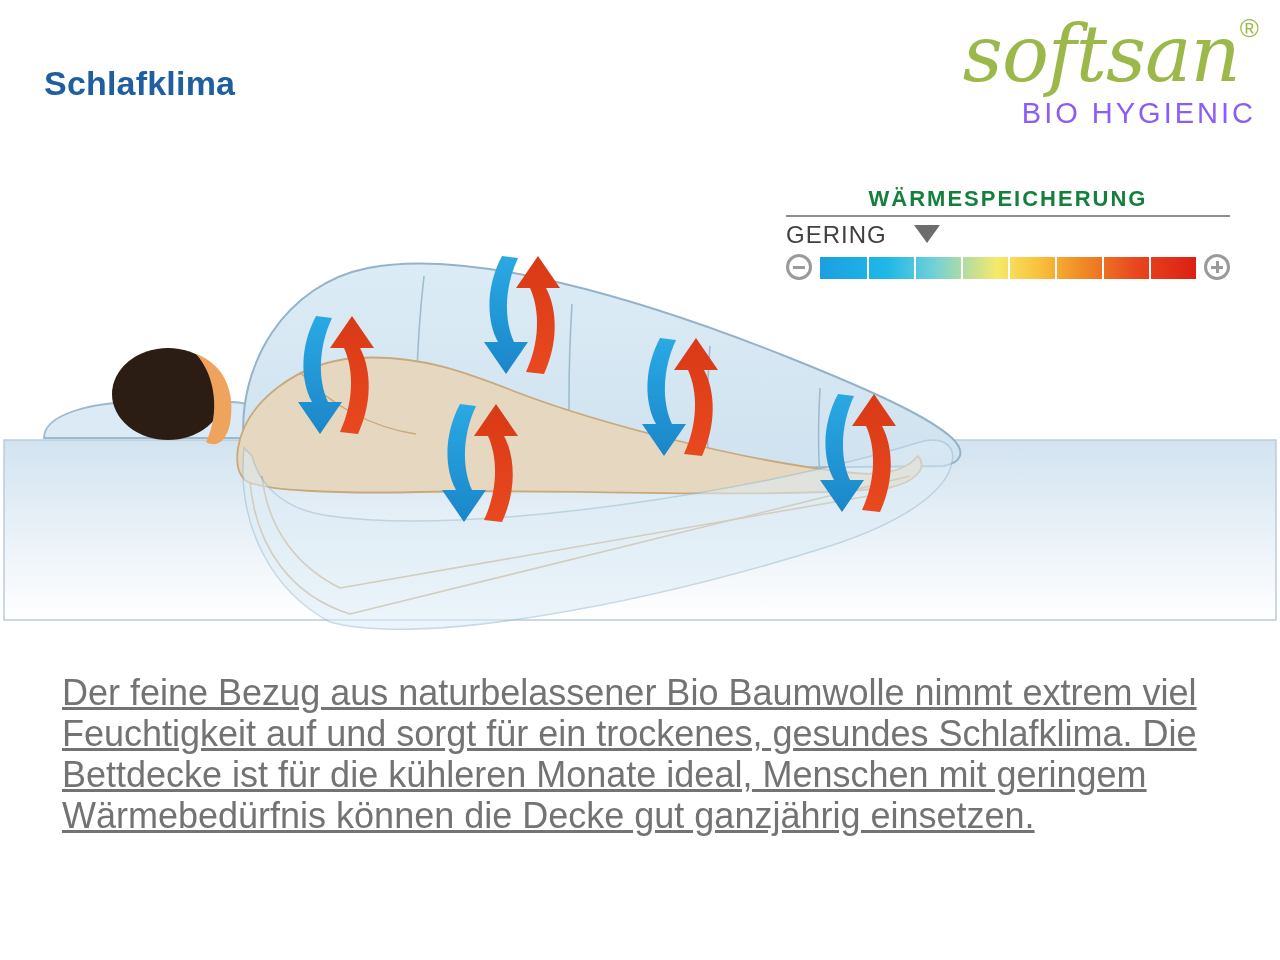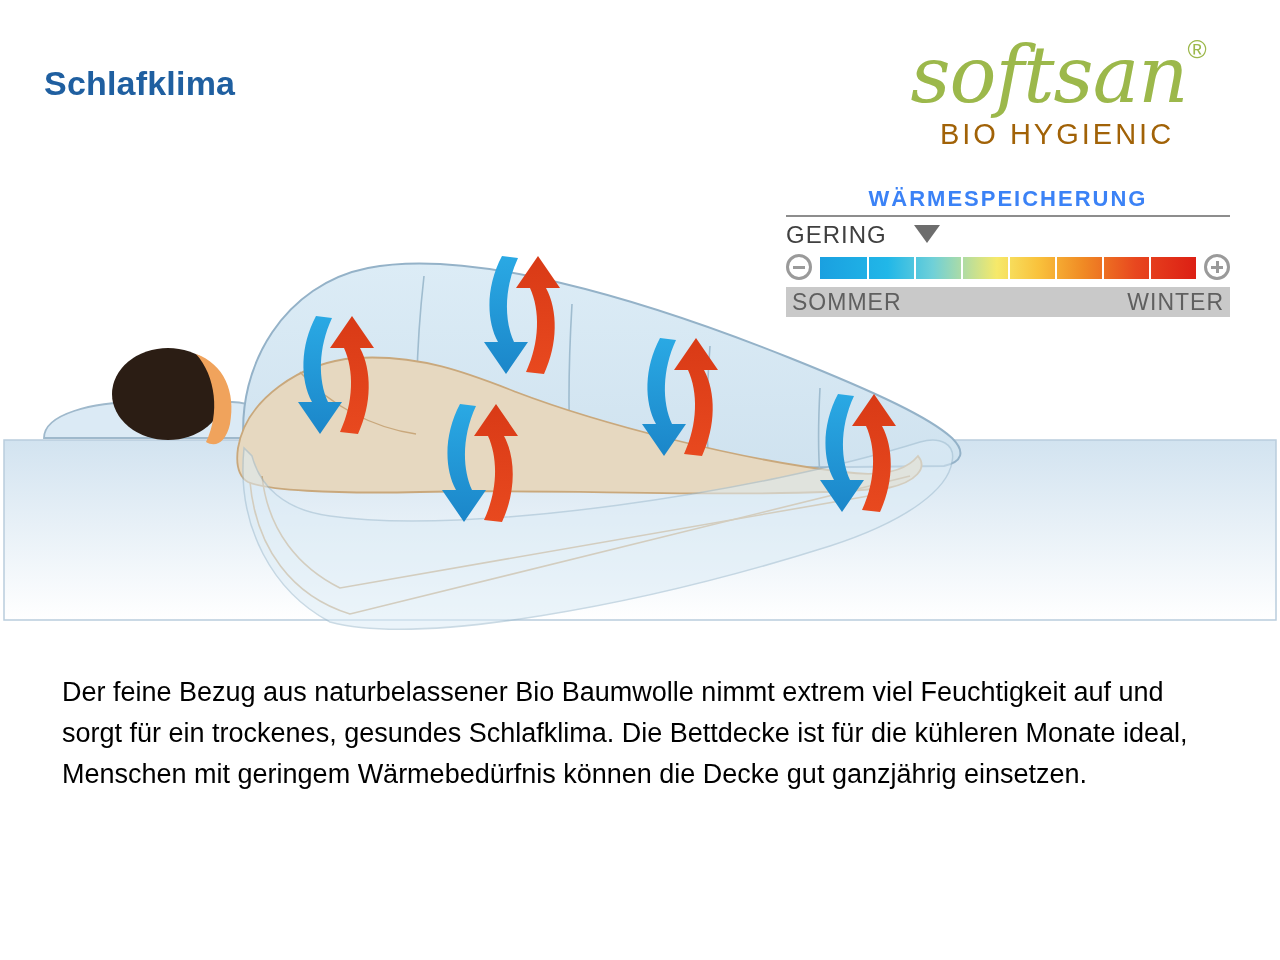--- a/index.html
+++ b/index.html
@@ -28,24 +28,24 @@
     font-size: 34px;
     font-weight: bold;
     color: #1f5fa0;
     letter-spacing: 0.2px;
   }
 
   
   .logo {
     position: absolute;
     right: 22px;
-    top: 34px;
+    top: 13px;
     width: 400px;
     height: 140px;
-    text-align: center;
+    text-align: right;
   }
   .logo-word {
     font-family: "DejaVu Serif", serif;
     font-style: italic;
     font-size: 78px;
     line-height: 82px;
     color: #9cb84b;
     letter-spacing: -1px;
     display: inline-block;
   }
@@ -53,37 +53,37 @@
     font-family: "Liberation Sans", sans-serif;
     font-style: normal;
     font-size: 26px;
     vertical-align: top;
     line-height: 30px;
     color: #9cb84b;
   }
   .logo-sub {
     font-size: 29px;
     letter-spacing: 3px;
-    color: #a16207;
+    color: #8b5cf6;
     margin-top: 2px;
     padding-right: 2px;
   }
 
   
   .scale {
     position: absolute;
     left: 786px;
     top: 186px;
     width: 444px;
   }
   .scale-title {
     font-size: 22px;
     font-weight: bold;
     letter-spacing: 2px;
-    color: #3b82f6;
+    color: #15803d;
     text-align: center;
   }
   .scale-rule {
     border-bottom: 2px solid #8d8d8d;
     margin-top: 3px;
     width: 100%;
   }
   .scale-level {
     margin-top: 4px;
     height: 30px;
@@ -180,23 +180,24 @@
     width: 1280px;
     height: 460px;
   }
 
   
   .body-text {
     position: absolute;
     left: 62px;
     top: 672px;
     width: 1160px;
-    font-size: 27px;
+    font-size: 36px;
     line-height: 41px;
-    color: #000000;
+    color: #737373;
+    text-decoration: underline;
   }
 </style>
 </head>
 <body>
 
 <div class="page">
 
   <div class="title">Schlafklima</div>
 
   <div class="logo">
@@ -323,21 +324,17 @@
         <span class="tick" style="left:12.5%"></span>
         <span class="tick" style="left:25%"></span>
         <span class="tick" style="left:37.5%"></span>
         <span class="tick" style="left:50%"></span>
         <span class="tick" style="left:62.5%"></span>
         <span class="tick" style="left:75%"></span>
         <span class="tick" style="left:87.5%"></span>
       </div>
       <span class="bar-plus"></span>
     </div>
-    <div class="scale-foot">
-      <span class="foot-left">SOMMER</span>
-      <span class="foot-right">WINTER</span>
-    </div>
   </div>
 
   <div class="body-text">Der feine Bezug aus naturbelassener Bio Baumwolle nimmt extrem viel Feuchtigkeit auf und sorgt für ein trockenes, gesundes Schlafklima. Die Bettdecke ist für die kühleren Monate ideal, Menschen mit geringem Wärmebedürfnis können die Decke gut ganzjährig einsetzen.</div>
 
 </div>
 
 </body></html>

